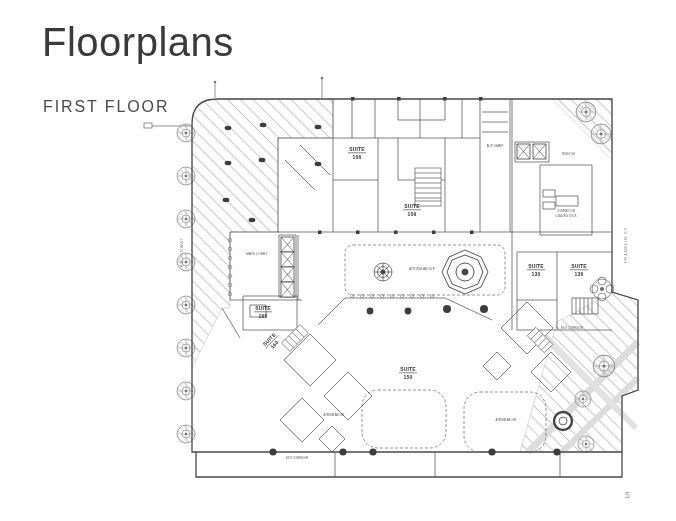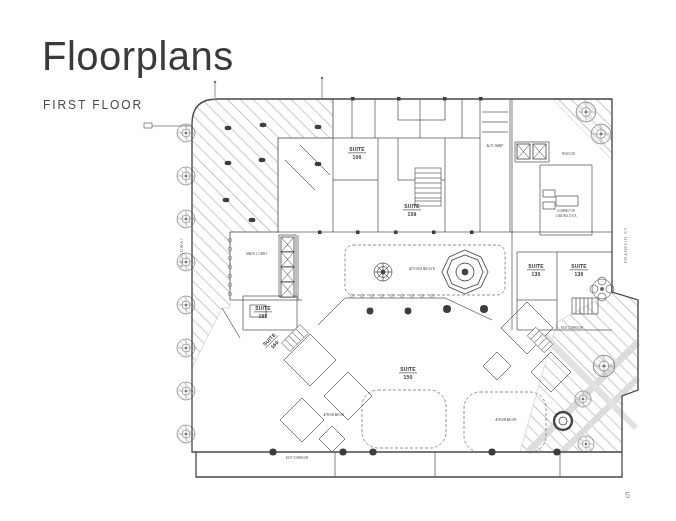--- a/index.html
+++ b/index.html
@@ -1,25 +1,25 @@
 <!DOCTYPE html>
 <html><head>
 <meta charset="utf-8">
 <style>
   html,body{margin:0;padding:0;}
   body{
     width:676px;height:521px;background:#ffffff;position:relative;overflow:hidden;
     font-family:"Liberation Sans",sans-serif;
   }
   .title{
-    position:absolute;left:42px;top:34px;font-size:40px;font-weight:300;
+    position:absolute;left:42px;top:20px;font-size:40px;font-weight:300;
     color:#3a3a3a;letter-spacing:.5px;
   }
   .subtitle{
-    position:absolute;left:43px;top:98px;font-size:12px;font-weight:400;
+    position:absolute;left:43px;top:98px;font-size:16px;font-weight:400;
     letter-spacing:1.9px;color:#4a4a4a;
   }
   .pagenum{
     position:absolute;right:46px;bottom:21px;font-size:9px;color:#999;
   }
   svg.plan{position:absolute;left:0;top:0;}
   svg text{font-family:"Liberation Sans",sans-serif;fill:#333;}
   .suite-t{font-size:5px;font-weight:700;letter-spacing:.2px;}
   .tiny-t{font-size:3.2px;fill:#555;letter-spacing:.2px;}
   .micro-t{font-size:2.8px;fill:#555;}

